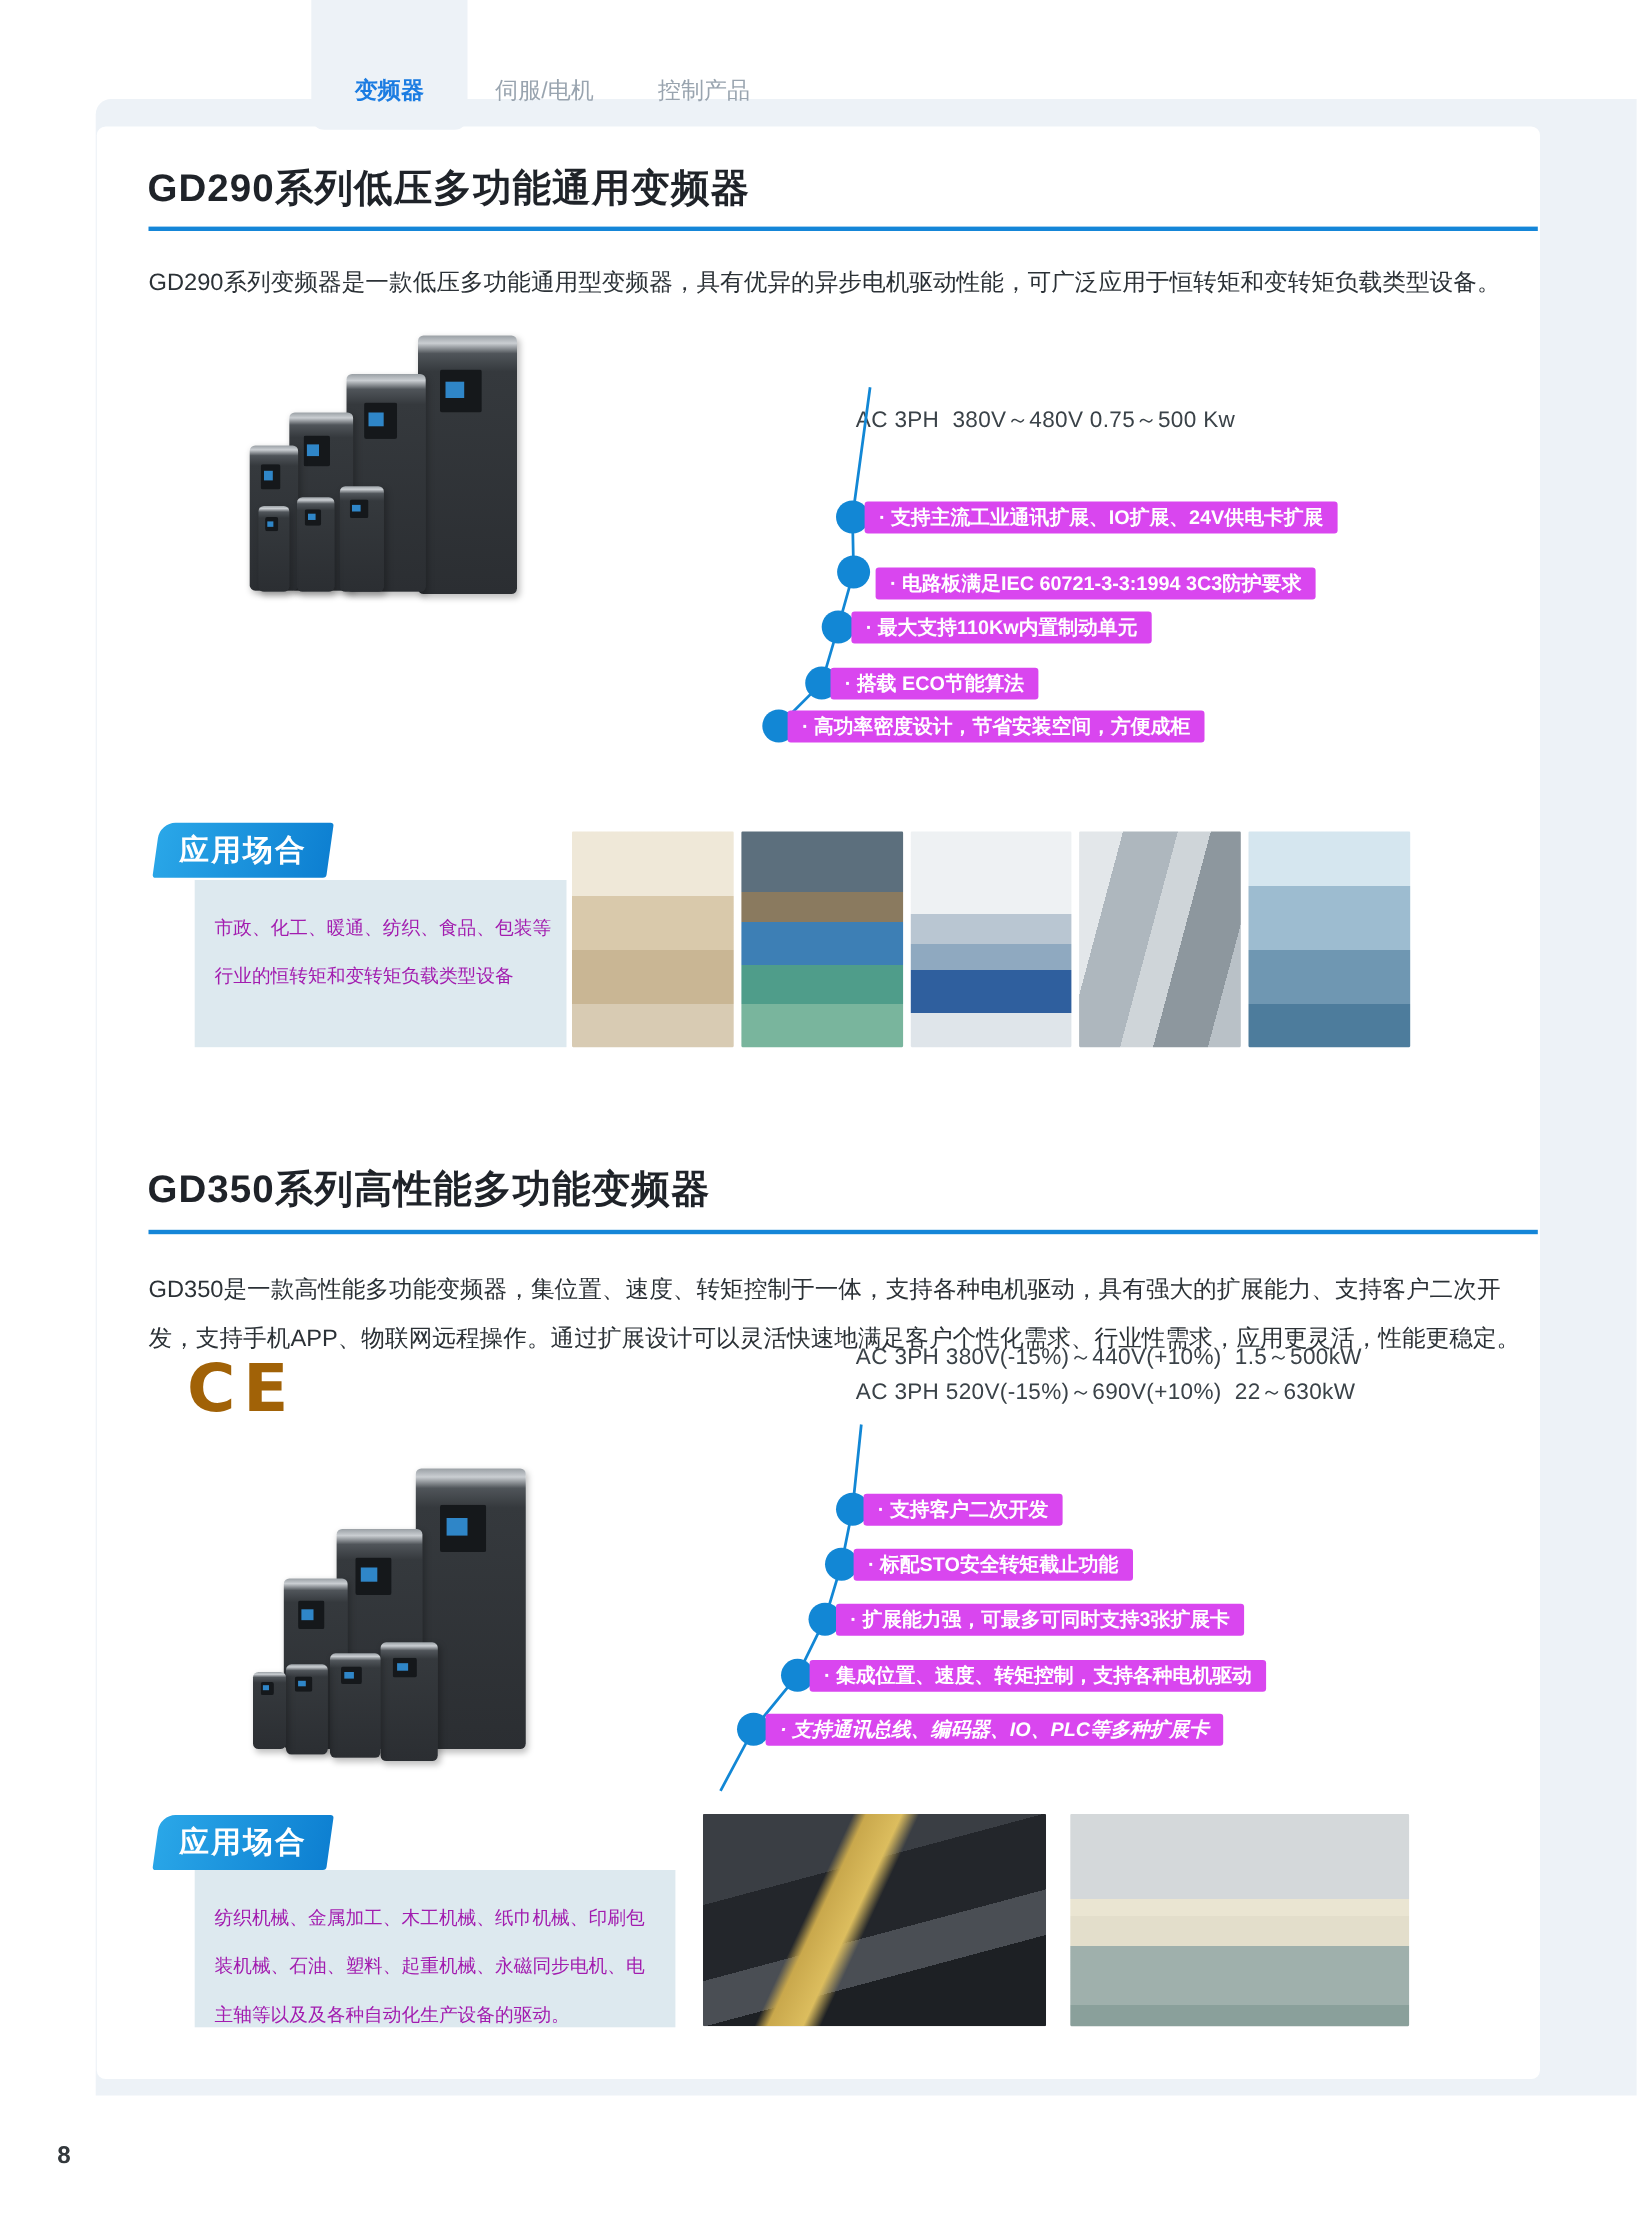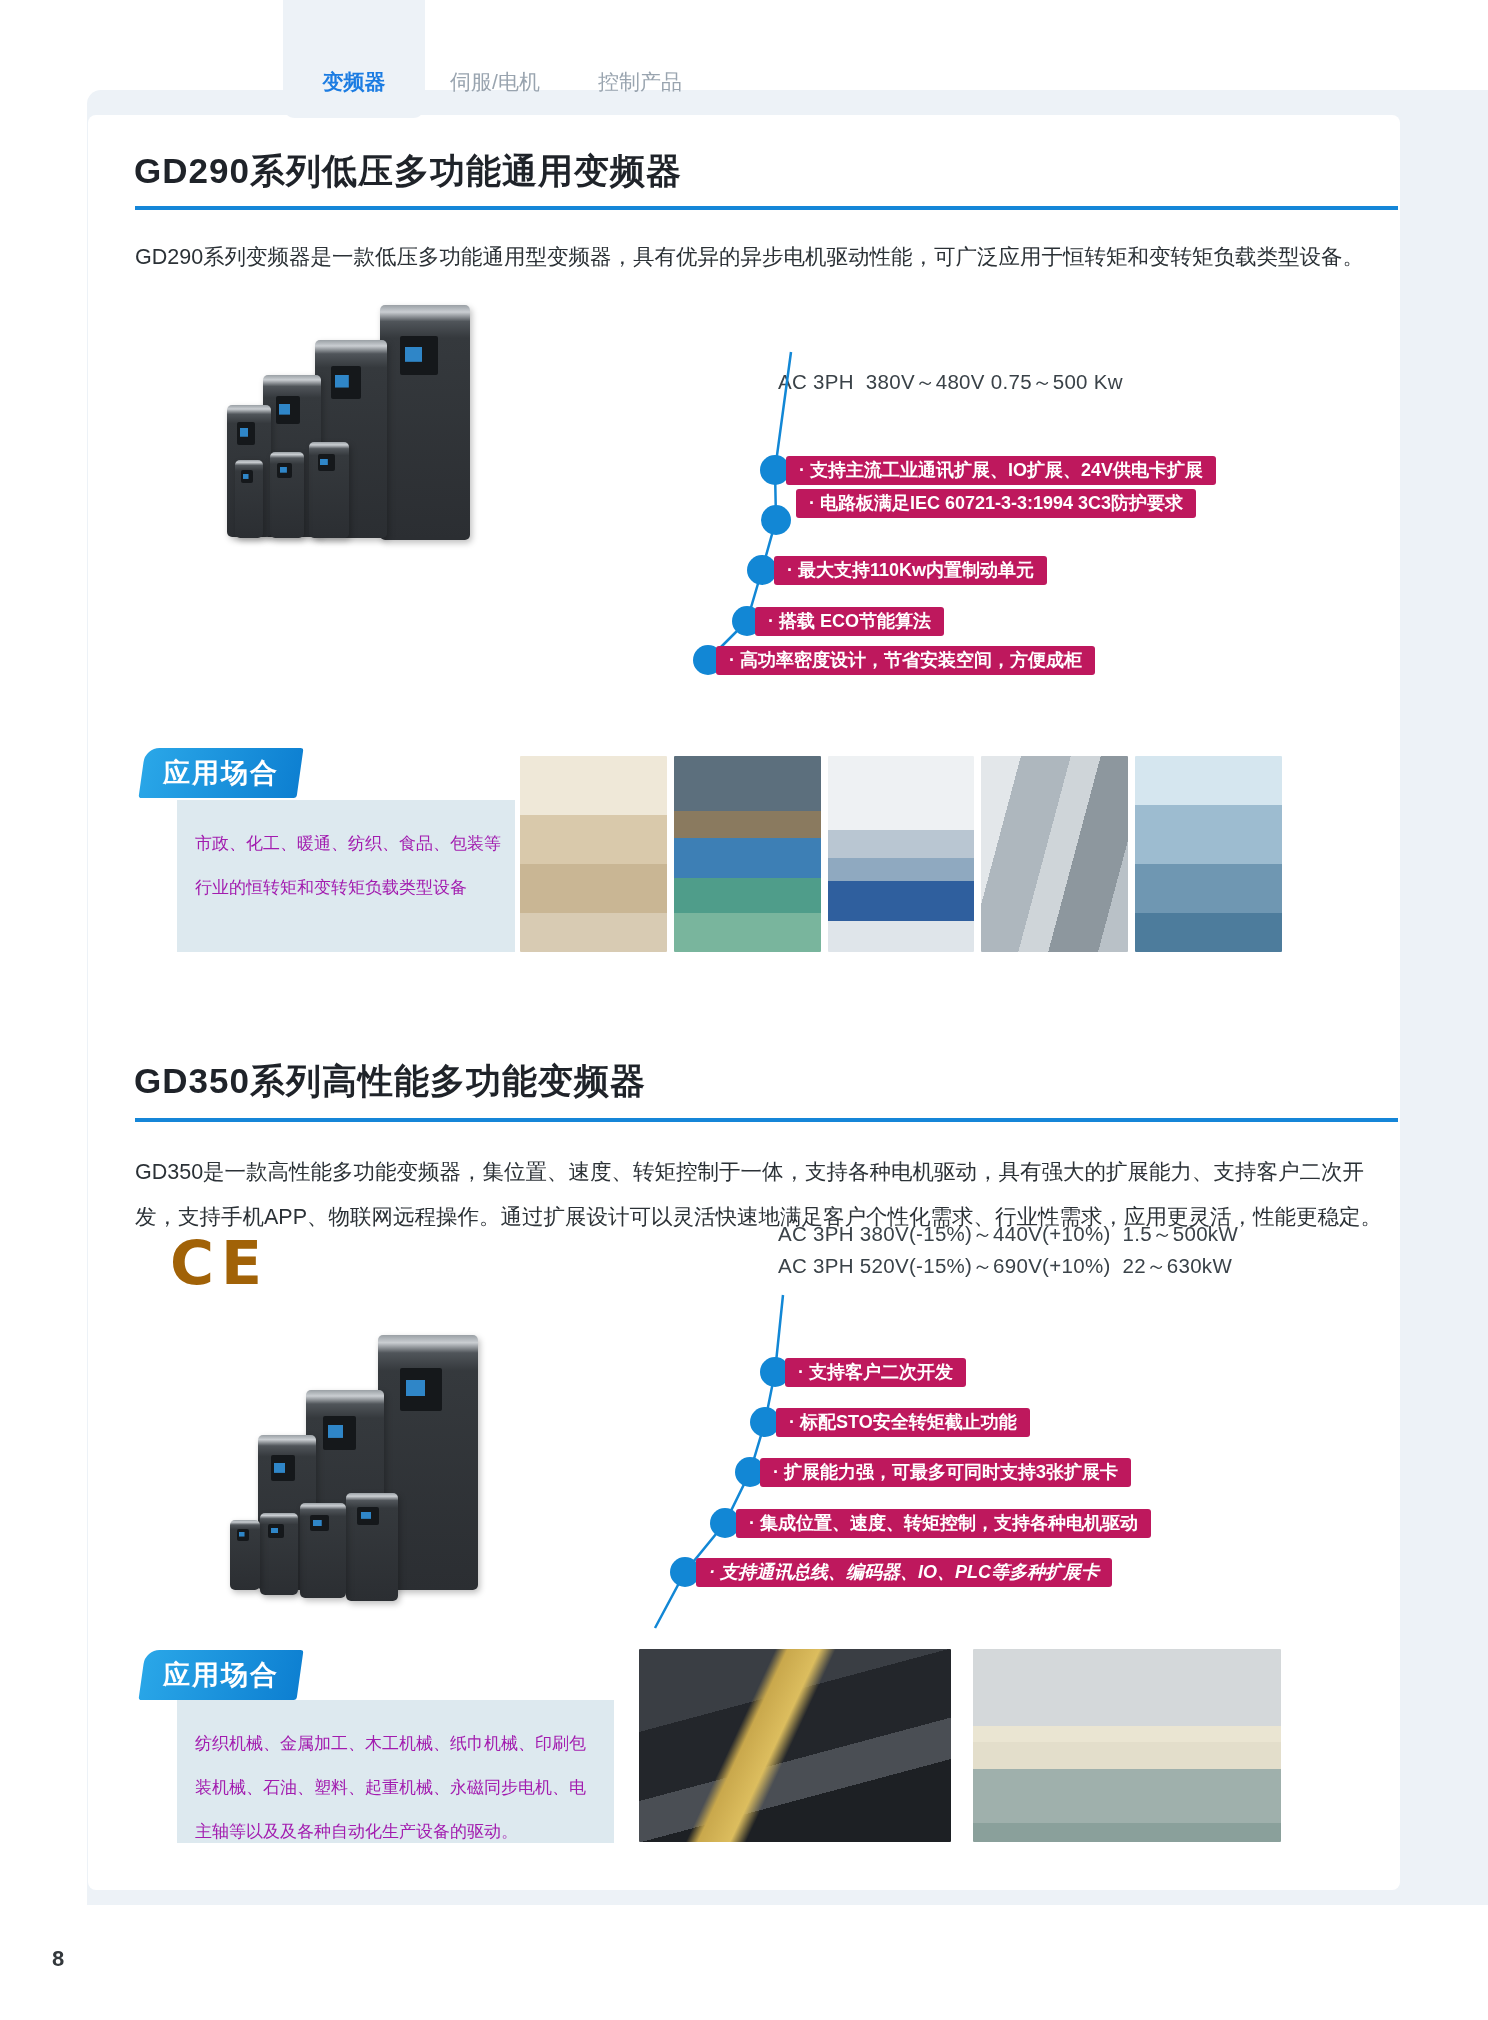--- a/index.html
+++ b/index.html
@@ -16,21 +16,21 @@
   
   .tab-chip{left:283px;top:0;width:142px;height:118px;background:#edf2f7;border-radius:0 0 12px 12px;}
   .tab{top:68px;font-size:21px;color:#99a4af;text-align:center;cursor:pointer;}
   .tab.active{color:#1b7ce2;font-weight:bold;}
   
   .sec-title{left:134px;width:1270px;font-size:35px;font-weight:bold;color:#1f2329;letter-spacing:1px;}
   .title-rule{left:135px;width:1263px;height:4px;background:#1586d8;}
   .desc{left:135px;width:1250px;font-size:21.5px;line-height:39px;color:#2b3136;}
   .spec{left:778px;font-size:20.5px;color:#3a4248;letter-spacing:.3px;line-height:32px;white-space:pre;}
   
-  .pill{position:absolute;height:29px;line-height:29px;padding:0 13px;background:#be185d;color:#fff;
+  .pill{position:absolute;height:29px;line-height:29px;padding:0 13px;background:#d946ef;color:#fff;
         font-size:18px;font-weight:bold;border-radius:3px;white-space:nowrap;z-index:3;}
   .connector{z-index:2;}
   
   .badge{width:158px;height:50px;background:linear-gradient(100deg,#2aa7e8,#0d7fd1);
          transform:skewX(-8deg);border-radius:14px 3px 3px 3px;z-index:2;
          display:flex;align-items:center;justify-content:center;}
   .badge span{transform:skewX(8deg);color:#fff;font-size:27px;font-weight:bold;letter-spacing:2px;}
   .panel{background:#dde9ef;}
   .panel-text{font-size:17px;line-height:44px;color:#a21caf;}
   
@@ -83,21 +83,21 @@
 <svg class="abs connector" style="left:620px;top:330px;" width="600" height="360" viewBox="0 0 600 360">
   <polyline points="171,22 155,140 156,190 142,240 127,291 88,330" fill="none" stroke="#1287d5" stroke-width="2.5"></polyline>
   <circle cx="155" cy="140" r="15" fill="#1287d5"></circle>
   <circle cx="156" cy="190" r="15" fill="#1287d5"></circle>
   <circle cx="142" cy="240" r="15" fill="#1287d5"></circle>
   <circle cx="127" cy="291" r="15" fill="#1287d5"></circle>
   <circle cx="88" cy="330" r="15" fill="#1287d5"></circle>
 </svg>
 
 <div class="pill" style="left:786px;top:456px;">· 支持主流工业通讯扩展、IO扩展、24V供电卡扩展</div>
-<div class="pill" style="left:796px;top:489px;">· 电路板满足IEC 60721-3-3:1994  3C3防护要求</div>
+<div class="pill" style="left:796px;top:516px;">· 电路板满足IEC 60721-3-3:1994  3C3防护要求</div>
 <div class="pill" style="left:774px;top:556px;">· 最大支持110Kw内置制动单元</div>
 <div class="pill" style="left:755px;top:607px;">· 搭载 ECO节能算法</div>
 <div class="pill" style="left:716px;top:646px;">· 高功率密度设计，节省安装空间，方便成柜</div>
 
 <div class="abs panel" style="left:177px;top:800px;width:338px;height:152px;"></div>
 <div class="abs badge" style="left:142px;top:748px;">
   <span>应用场合</span>
 </div>
 <div class="abs panel-text" style="left:195px;top:822px;width:310px;">市政、化工、暖通、纺织、食品、包装等行业的恒转矩和变转矩负载类型设备</div>
 

